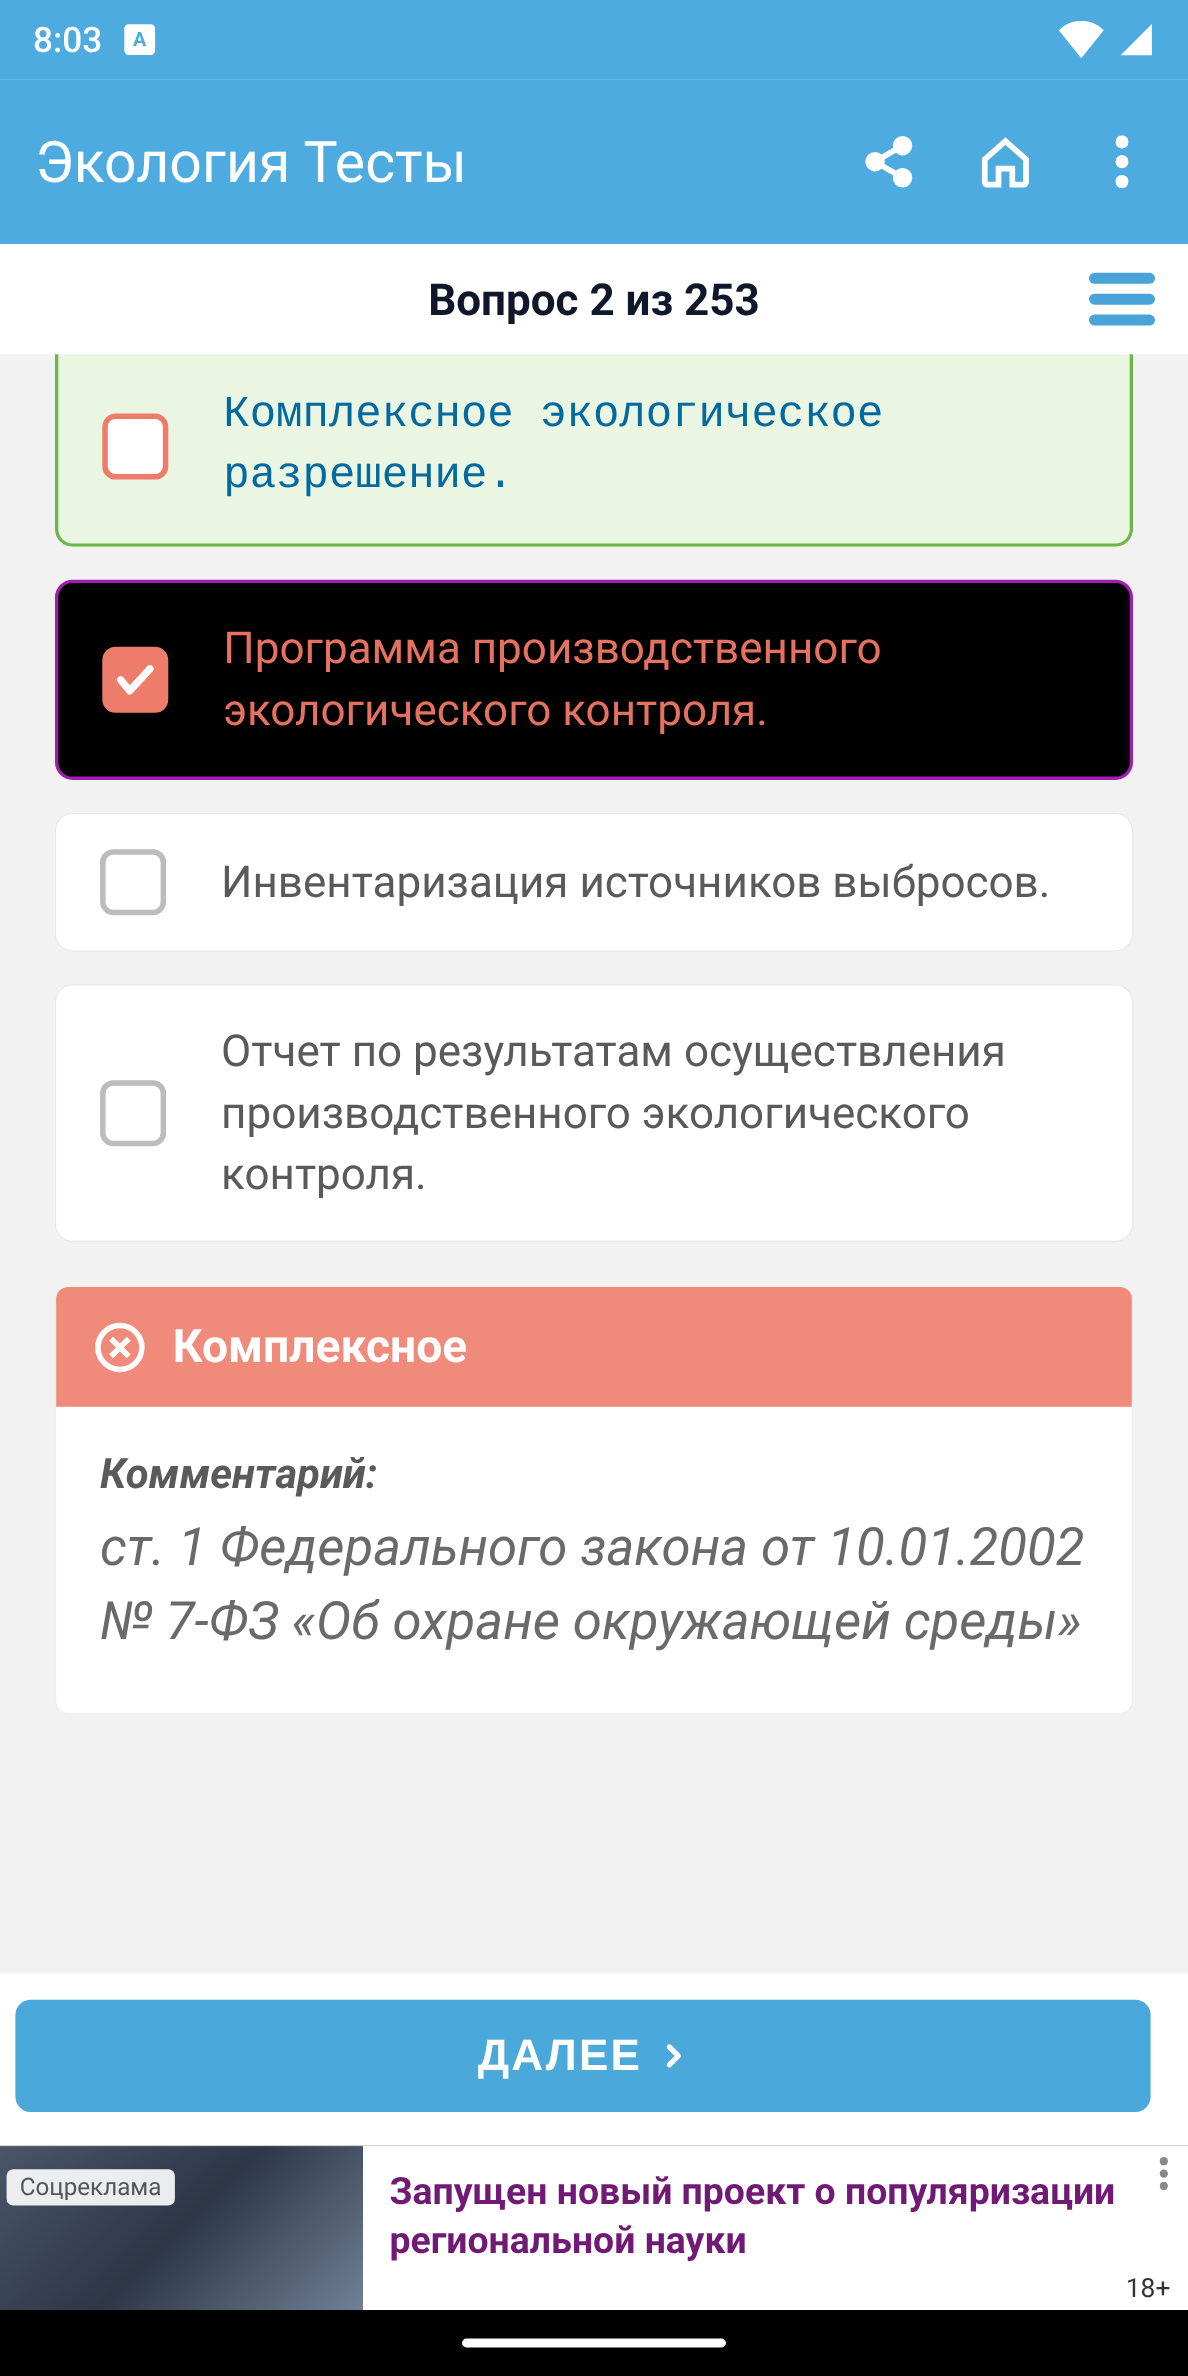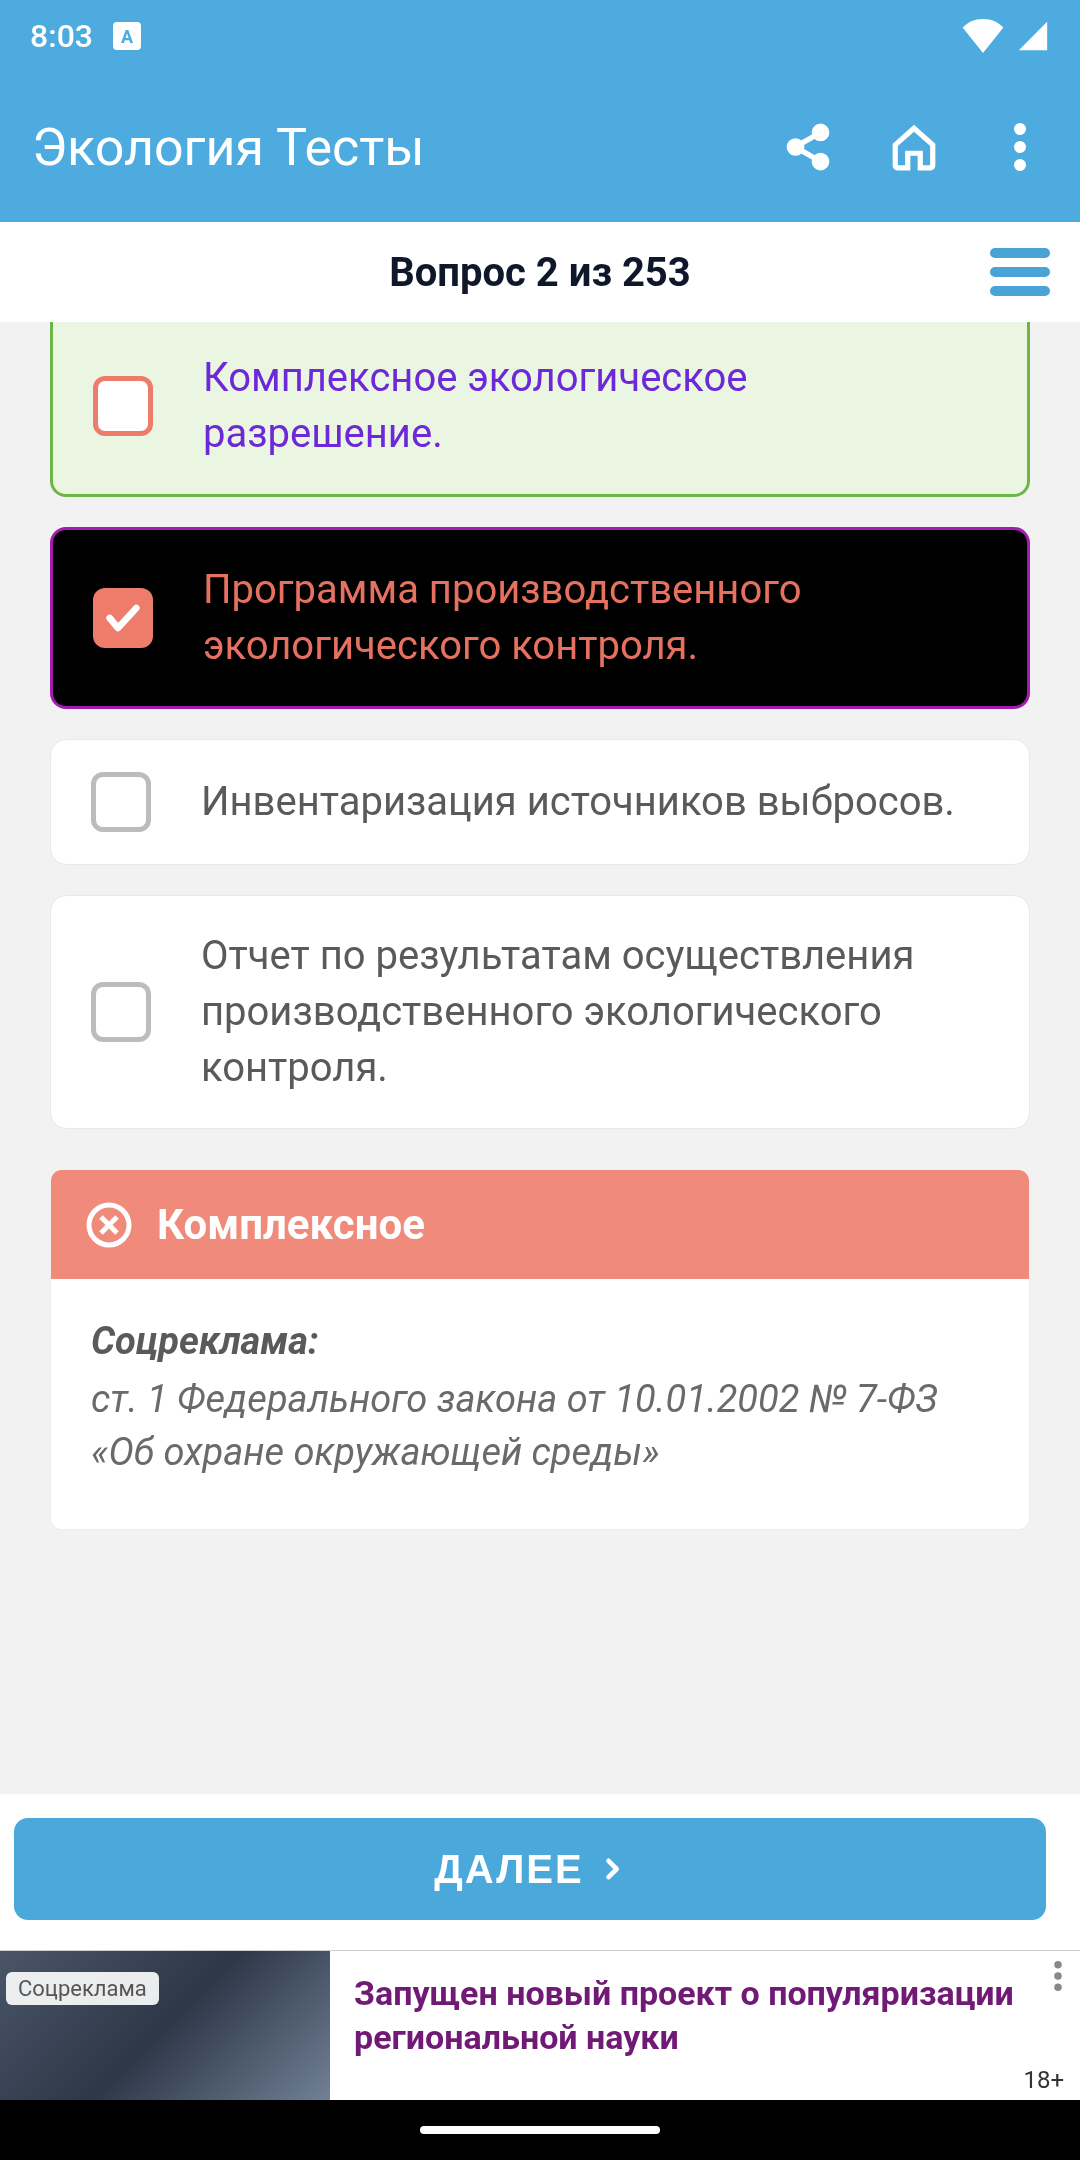--- a/index.html
+++ b/index.html
@@ -95,21 +95,21 @@
   border: 1px solid #e8e8e8;
 }
 .checkbox {
   width: 60px; height: 60px; border-radius: 12px; flex-shrink: 0;
   display: flex; align-items: center; justify-content: center;
 }
 .checkbox.empty-red { border: 5px solid #ee7c6b; background: #fff; }
 .checkbox.empty-gray { border: 5px solid #bcbcbc; background: #fff; }
 .checkbox.checked-red { background: #ee7c6b; }
 .option-text { font-size: 40px; line-height: 1.4; }
-.option-card.correct .option-text { color: #6d28d9; }
+.option-card.correct .option-text { color: #0369a1; font-family: Liberation Mono, monospace; }
 .option-card.wrong-selected .option-text { color: #e67160; }
 .option-card.neutral .option-text { color: #5a5a5a; }
 
 .feedback-card {
   border-radius: 12px;
   overflow: hidden;
   margin-top: 40px;
   margin-bottom: 30px;
   border: 1px solid #eee;
 }
@@ -128,21 +128,21 @@
   padding: 40px 40px 50px 40px;
 }
 .comment-label {
   font-size: 38px;
   font-weight: 700;
   font-style: italic;
   color: #5a5a5a;
   margin-bottom: 10px;
 }
 .comment-text {
-  font-size: 38px;
+  font-size: 48px;
   font-style: italic;
   color: #6a6a6a;
   line-height: 1.4;
 }
 
 .next-bar {
   background: #fff;
   padding: 24px 34px 30px 14px;
 }
 .next-btn {
@@ -299,21 +299,21 @@
   <div class="feedback-card">
     <div class="feedback-header">
       <svg width="48" height="48" viewBox="0 0 24 24" fill="none" stroke="#fff" stroke-width="2.5">
           <circle cx="12" cy="12" r="10"></circle>
           <line x1="8" y1="8" x2="16" y2="16"></line>
           <line x1="16" y1="8" x2="8" y2="16"></line>
         </svg>
       <span>Комплексное</span>
     </div>
     <div class="feedback-body">
-      <div class="comment-label">Соцреклама:</div>
+      <div class="comment-label">Комментарий:</div>
       <div class="comment-text">ст. 1 Федерального закона от 10.01.2002 № 7-ФЗ «Об охране окружающей среды»</div>
     </div>
   </div>
 
 </div>
 
 <div class="next-bar">
   <button class="next-btn">
     <span>ДАЛЕЕ</span>
     <svg width="28" height="28" viewBox="0 0 24 24" fill="none" stroke="#fff" stroke-width="4" stroke-linecap="round" stroke-linejoin="round">

